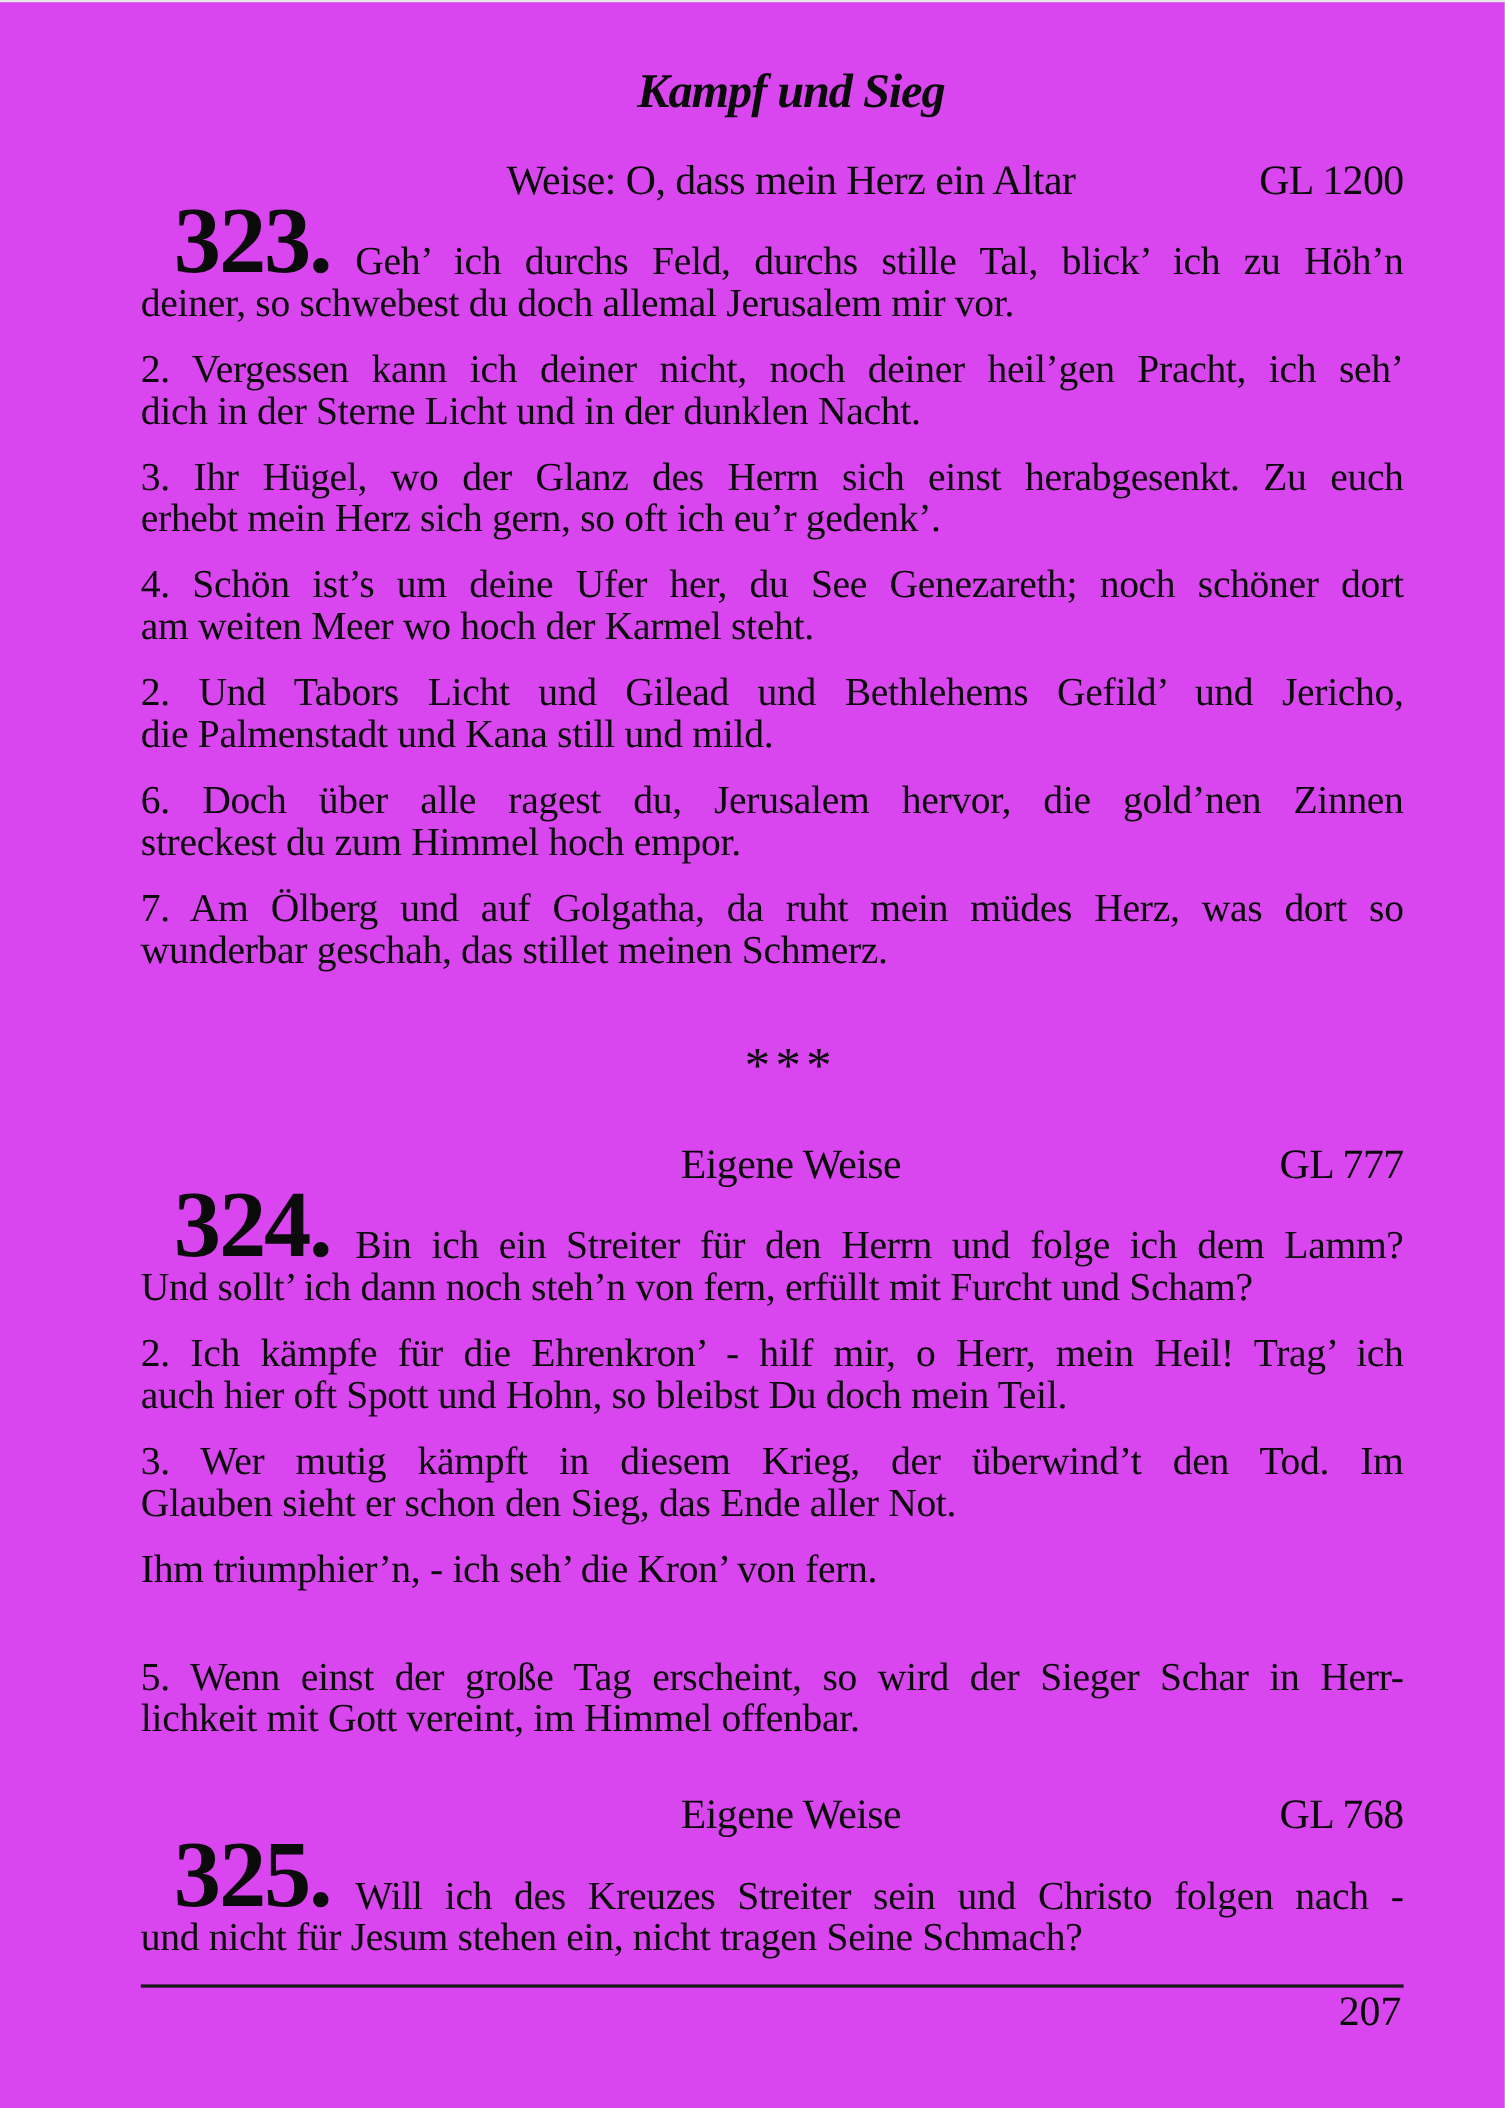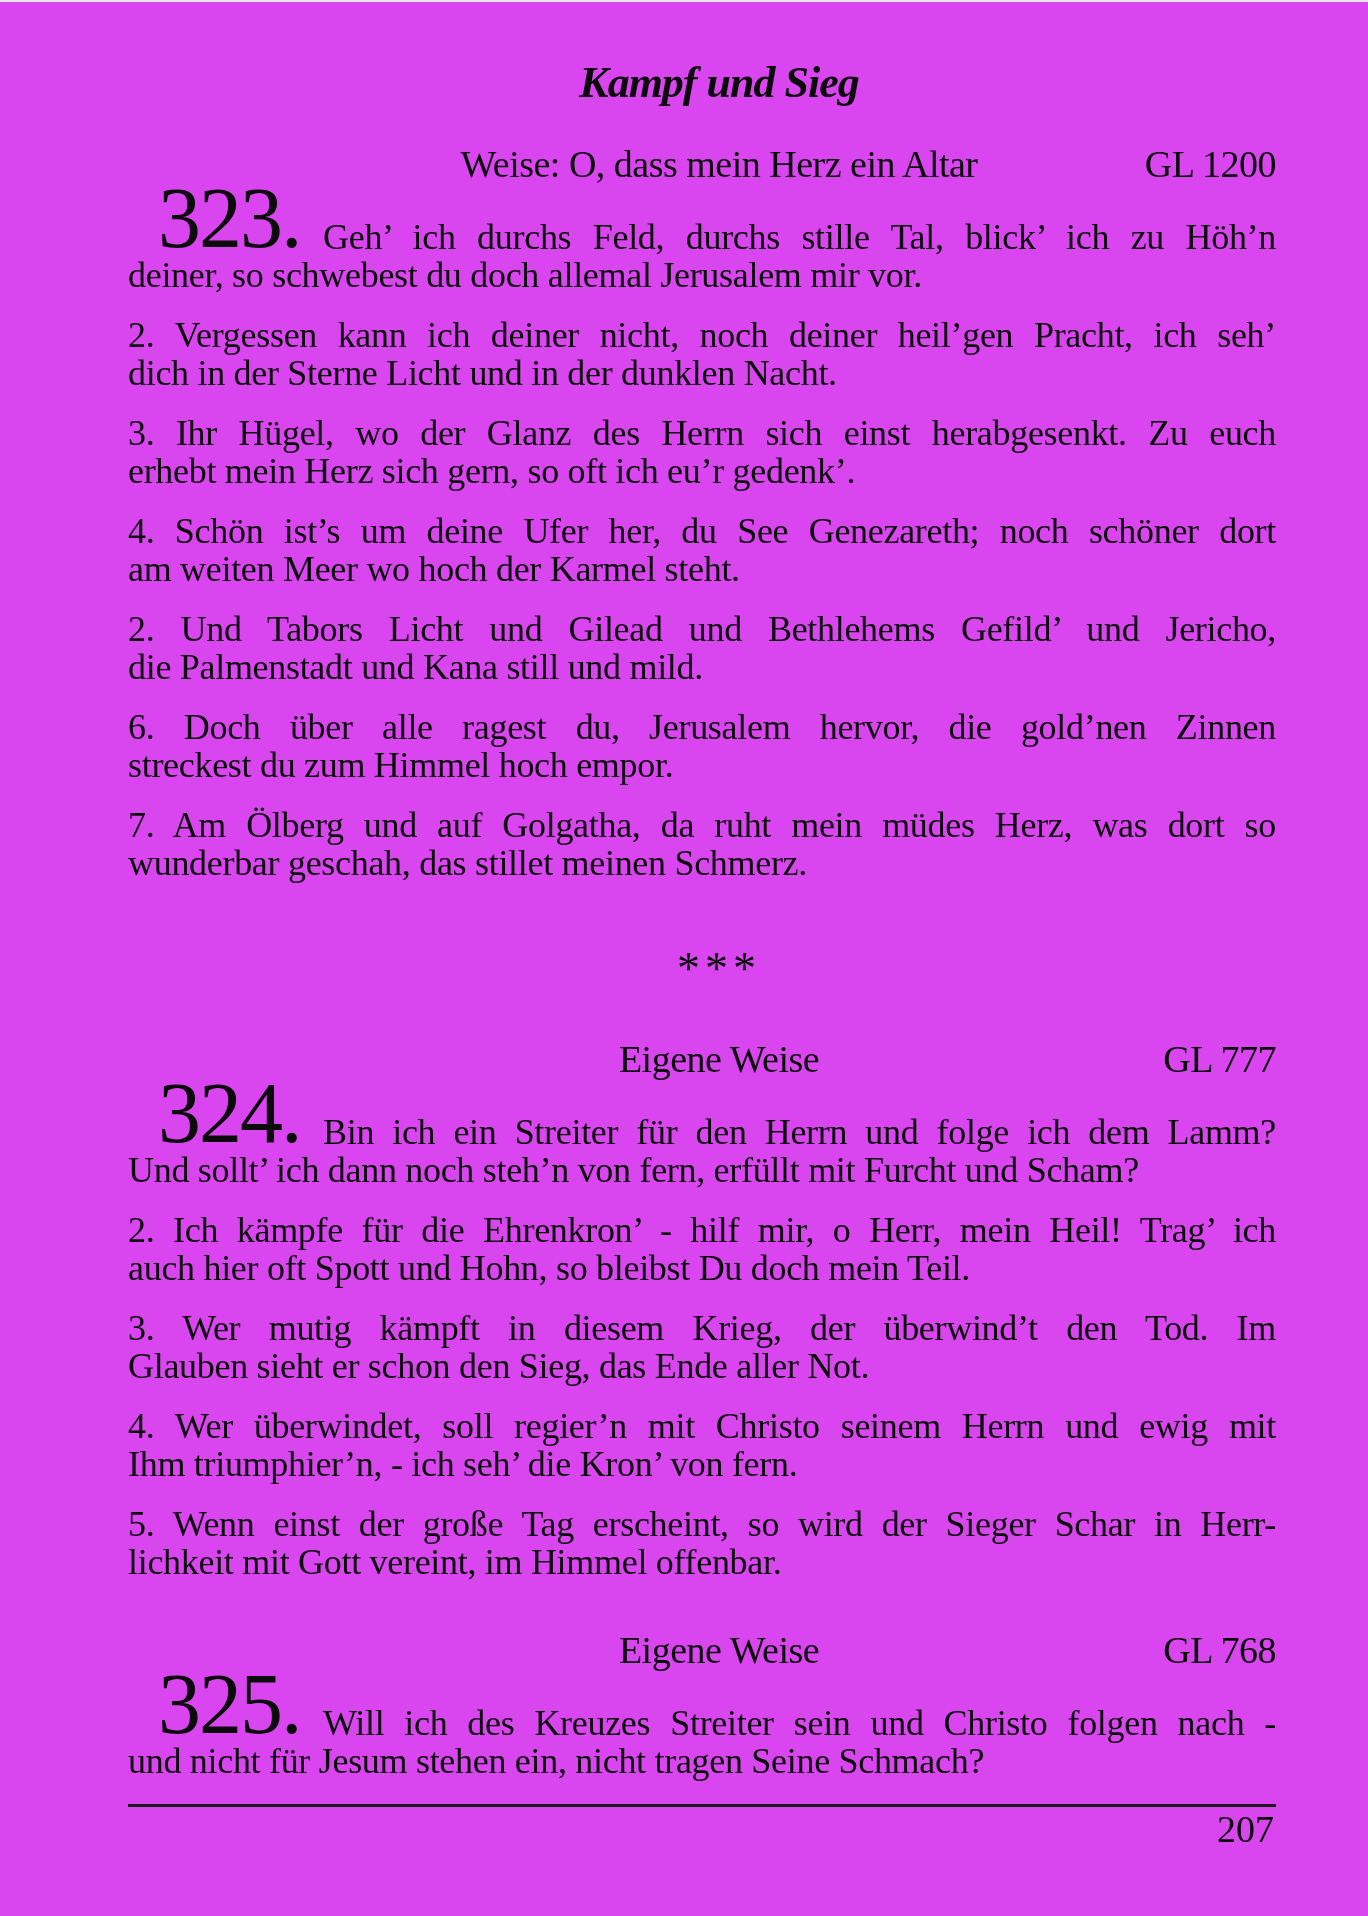--- a/index.html
+++ b/index.html
@@ -38,21 +38,21 @@
     font-size:36px;letter-spacing:-0.3px;
   }
   .verse .line{
     width:100%;height:38px;line-height:38px;
     text-align:justify;overflow:visible;white-space:normal;
   }
   .verse .line.j{ text-align-last:justify; }
   .verse .line.indent{ text-indent:195px; }
   .songnum{
     position:absolute;left:30px;top:-43px;
-    font-size:86px;line-height:86px;font-weight:normal;letter-spacing:-2px;
+    font-size:86px;line-height:86px;font-weight:bold;letter-spacing:-2px;
     white-space:nowrap;
   }
   .separator{
     position:absolute;left:0;top:944px;width:100%;
     padding-left:34px;box-sizing:border-box;
     font-size:46px;line-height:46px;text-align:center;letter-spacing:5px;
   }
   .footer-rule{
     position:absolute;left:0;top:1802px;width:1148px;height:3px;
     background:#1a1a1a;
@@ -119,21 +119,20 @@
     </div>
     <div class="verse" style="top:1209px">
       <div class="line j">2. Ich kämpfe für die Ehrenkron’ - hilf mir, o Herr, mein Heil! Trag’ ich</div>
       <div class="line">auch hier oft Spott und Hohn, so bleibst Du doch mein Teil.</div>
     </div>
     <div class="verse" style="top:1307px">
       <div class="line j">3. Wer mutig kämpft in diesem Krieg, der überwind’t den Tod. Im</div>
       <div class="line">Glauben sieht er schon den Sieg, das Ende aller Not.</div>
     </div>
     <div class="verse" style="top:1405px">
-      <div class="line j">4. Wer überwindet, soll regier’n mit Christo seinem Herrn und ewig mit</div>
       <div class="line">Ihm triumphier’n, - ich seh’ die Kron’ von fern.</div>
     </div>
     <div class="verse" style="top:1503px">
       <div class="line j">5. Wenn einst der große Tag erscheint, so wird der Sieger Schar in Herr-</div>
       <div class="line">lichkeit mit Gott vereint, im Himmel offenbar.</div>
     </div>
 
     <div class="tune-row" style="top:1628px">
       <div class="tune-center">Eigene Weise</div>
       <span class="gl">GL 768</span>

